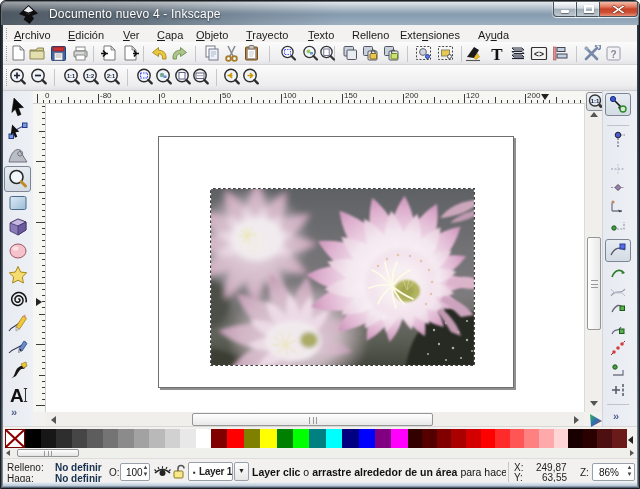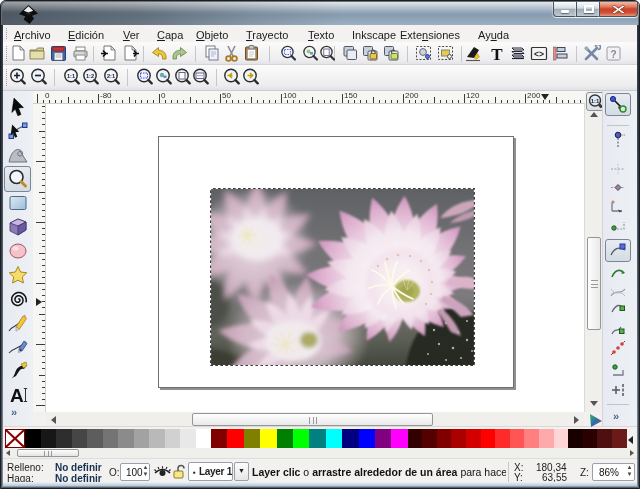--- a/index.html
+++ b/index.html
@@ -77,20 +77,21 @@
 <div id="win">
  <div id="frame"></div>
  <div id="titlebar">
    <div id="titledark"></div>
    <div id="titleshine"></div>
    <svg class="abs" style="left:15px;top:2px" width="23" height="21" viewBox="0 0 23 21">
      <path d="M11.5 1 L21 9.5 L15 11.7 L17 14.5 L12.6 20 L6.6 15.4 L8.4 12.4 L2 10 Z" fill="#0d0d0d"></path>
      <path d="M11.5 2.3 L16.2 6.8 L11.5 8.6 L6.8 6.8 Z" fill="#eceff2"></path>
      <path d="M9.2 9.2 l2.3 1 2.3-1" stroke="#555" stroke-width=".6" fill="none"></path>
    </svg>
+   <div id="titletext">Documento nuevo 4 - Inkscape</div>
  </div>
  <div id="wbtns">
    <div class="wb" id="wb-min">
         <b></b>
       </div>
    <div class="wb" id="wb-max">
         <b></b>
       </div>
    <div class="wb" id="wb-close">
         <svg width="37" height="14" viewBox="0 0 37 14" style="position:absolute;left:0;top:0">
@@ -102,21 +103,21 @@
  <div id="client">
   <div id="menubar">
     <div class="grip" style="top:3px;height:11px"></div>
     <div class="mi" style="left:11px"><u>A</u>rchivo</div>
     <div class="mi" style="left:65px"><u>E</u>dición</div>
     <div class="mi" style="left:120px"><u>V</u>er</div>
     <div class="mi" style="left:154px"><u>C</u>apa</div>
     <div class="mi" style="left:193px"><u>O</u>bjeto</div>
     <div class="mi" style="left:243px"><u>T</u>rayecto</div>
     <div class="mi" style="left:305px"><u>T</u>exto</div>
-    <div class="mi" style="left:349px">Inkscape</div>
+    <div class="mi" style="left:349px">Relleno</div>
     <div class="mi" style="left:397px">Exte<u>n</u>siones</div>
     <div class="mi" style="left:475px">Ay<u>u</u>da</div>
   </div>
   <div id="tb1">
         <div class="grip" style="top:4px;height:15px"></div>
         <div id="tb1icons"></div>
       </div>
   <div id="tb2">
         <div class="grip" style="top:4px;height:17px"></div>
         <div id="tb2icons"></div>
@@ -662,21 +663,21 @@
       <path d="M9 7 V4.5 a3 3 0 0 1 6 0" transform="translate(-3 0)" fill="none" stroke="#555" stroke-width="1.5"></path>
     </svg>
     <div class="spin" style="left:185px;top:3px;width:45px;height:19px;"></div>
     <div class="sb" style="left:190px;top:9px;font-size:8px">▪</div>
     <div class="sb" style="left:196px;top:7px;font-weight:bold;font-size:10px;letter-spacing:-.3px">Layer 1</div>
     <div class="spin" style="left:231px;top:3px;width:15px;height:19px;background:linear-gradient(180deg,#fdfdfd,#e6e6e6)"></div>
     <div class="sb" style="left:235px;top:8px;font-size:7px;color:#222">▼</div>
     <div class="sb" style="left:249px;top:7px;font-size:10.5px;color:#111;width:254px;overflow:hidden"><b>Layer clic</b> o <b>arrastre alrededor de un área</b> para hacer zoom, …</div>
     <div class="vsep" style="left:505px;top:3px;height:22px"></div>
     <div class="sb" style="left:511px;top:3px">X:</div>
-    <div class="sb" style="left:533px;top:3px">180,34</div>
+    <div class="sb" style="left:533px;top:3px">249,87</div>
     <div class="sb" style="left:511px;top:13px">Y:</div>
     <div class="sb" style="left:539px;top:13px">63,55</div>
     <div class="sb" style="left:577px;top:8px">Z:</div>
     <div class="spin" style="left:589px;top:4px;width:43px;height:18px;padding:3px 0 0 6px">86%</div>
     <div class="spinarr" style="left:622px;top:6px">▲</div>
     <div class="spinarr" style="left:622px;top:13px">▼</div>
   </div>
  <div style="position: absolute; left: 7px; top: 20px; width: 17px; height: 17px; z-index: 5; line-height: 0;"><svg width="17" height="17" viewBox="0 0 17 17">
           <path d="M3 1 h7 l4 4 v10 h-11 z" fill="#fff" stroke="#777" stroke-width="1"></path>
           <path d="M10 1 l4 4 h-4 z" fill="#d8d8d8" stroke="#777" stroke-width="0.8"></path>

